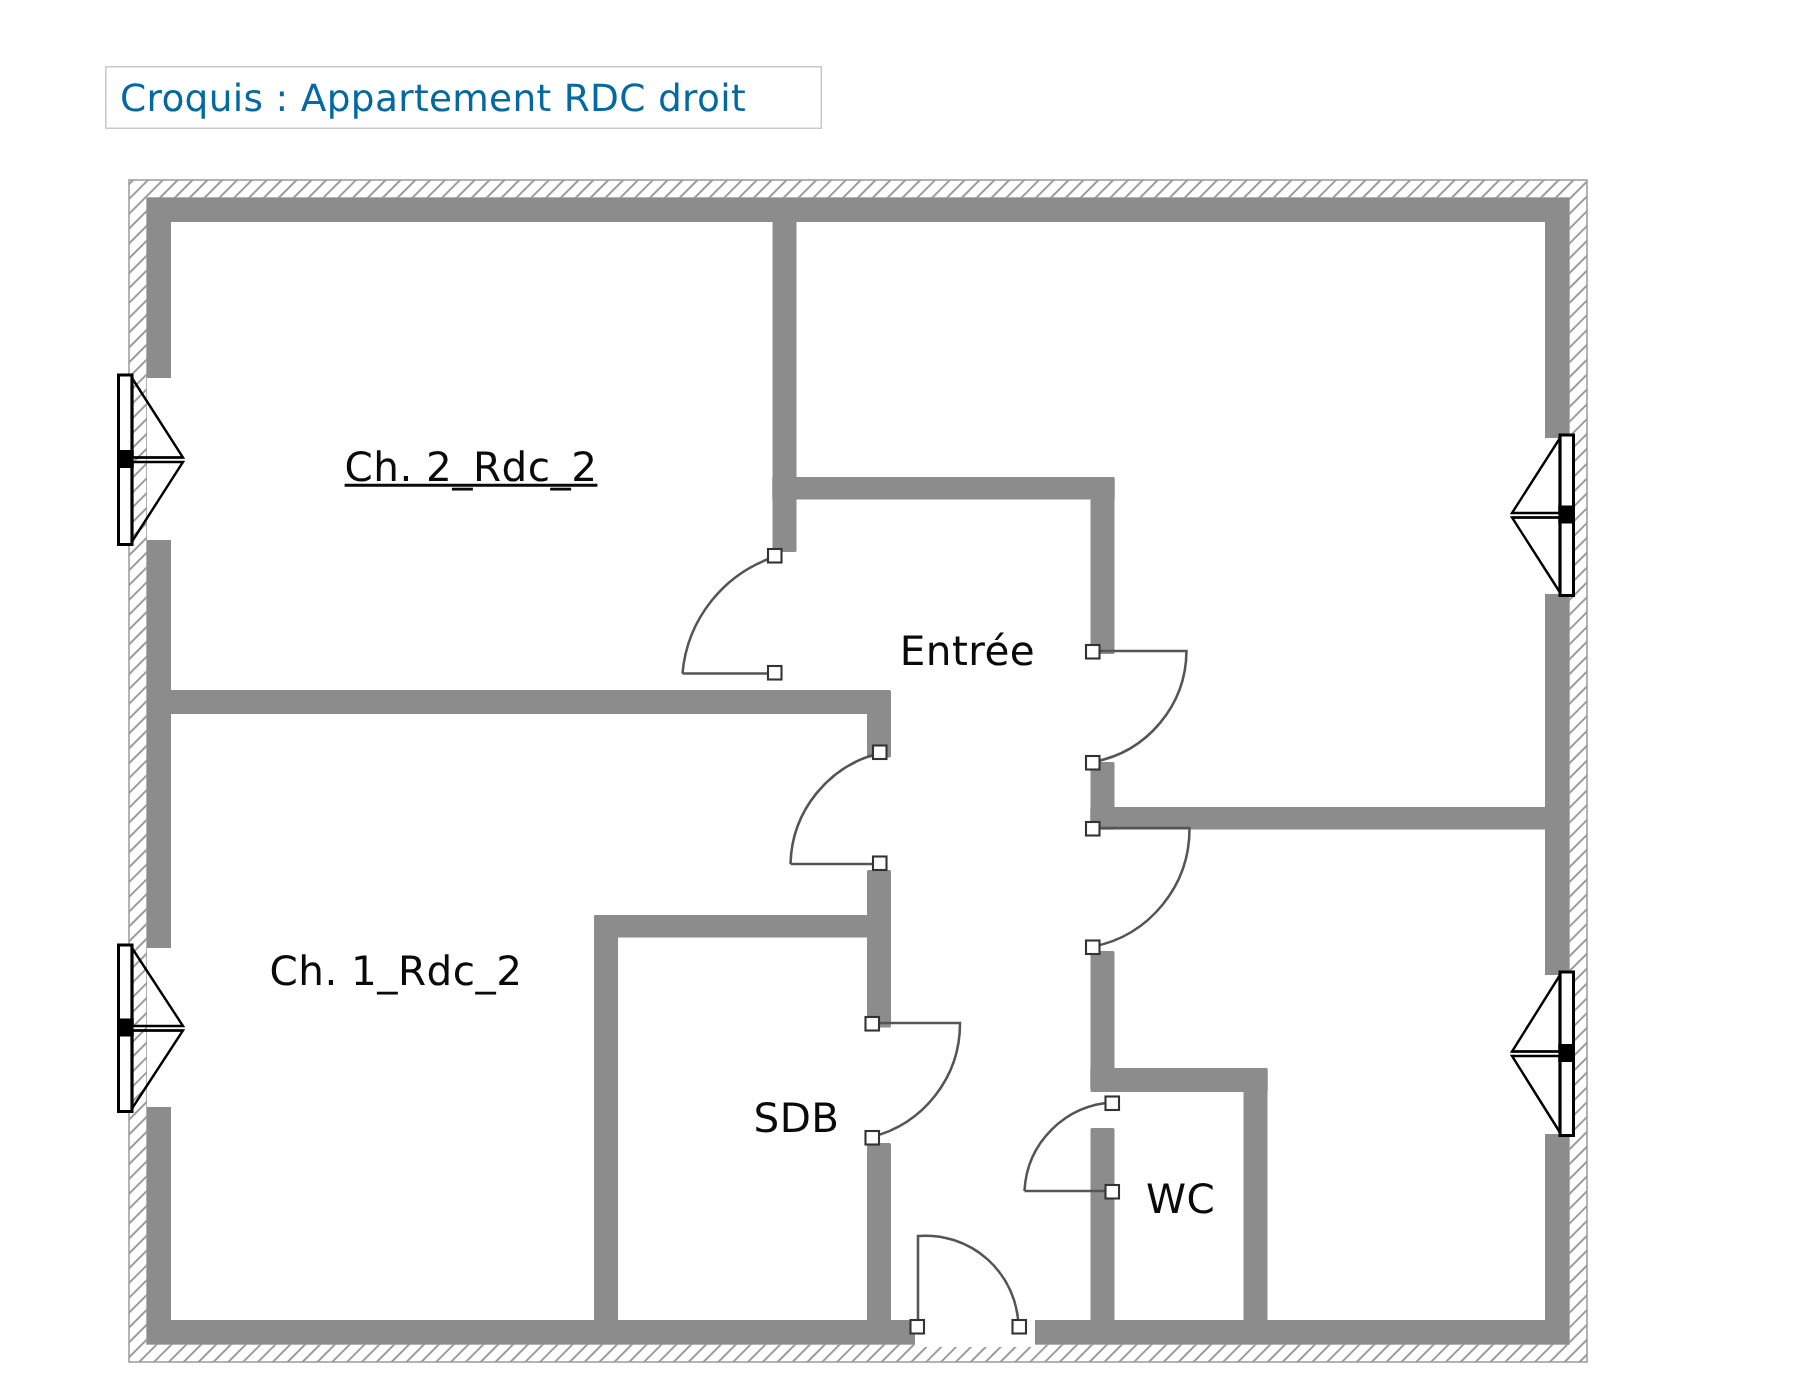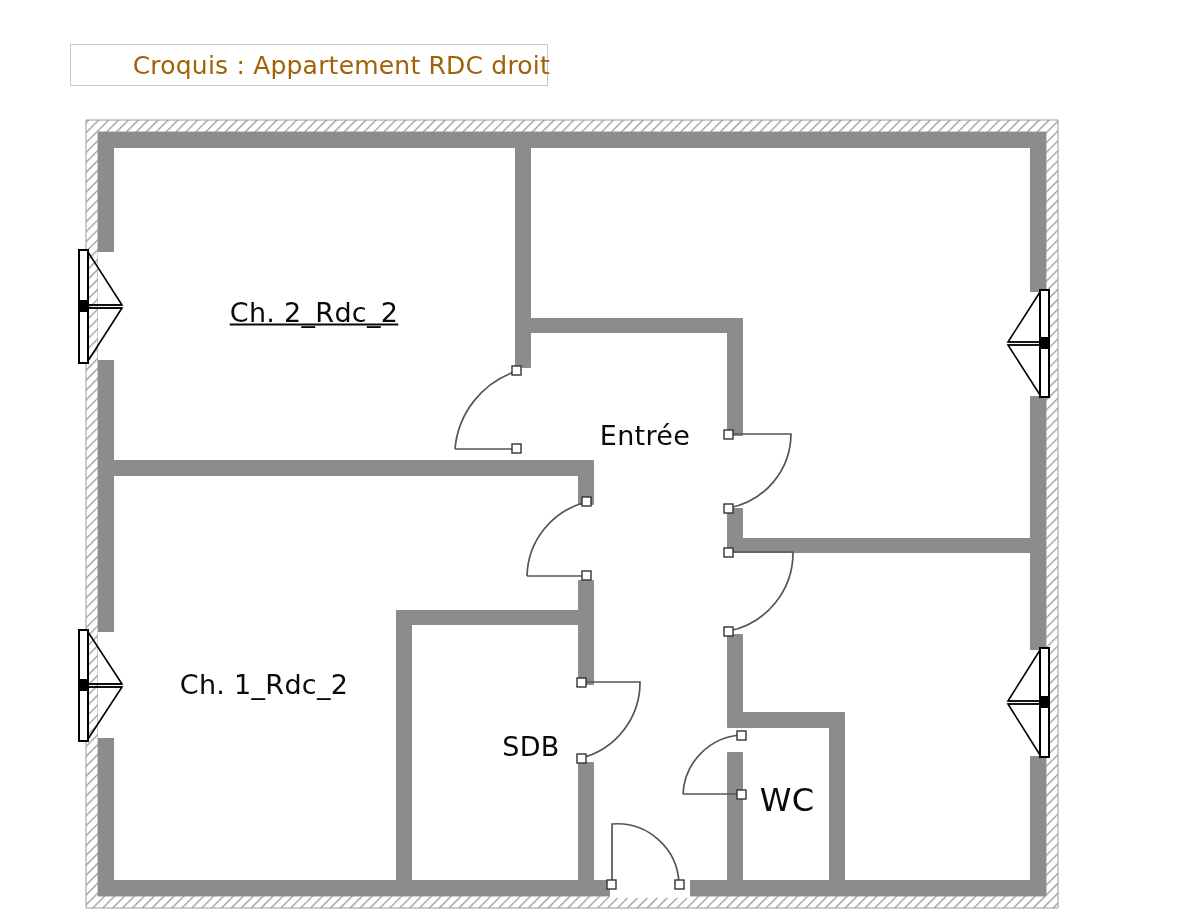--- a/index.html
+++ b/index.html
@@ -31,24 +31,23 @@
   }
   #title-text {
     position: absolute;
     left: 80px;
     top: 50px;
     width: 470px;
     height: 32px;
     line-height: 32px;
     font-family: "DejaVu Sans", sans-serif;
     font-size: 25px;
-    color: #a16207;
+    color: #0369a1;
     white-space: nowrap;
     letter-spacing: 0.2px;
-    text-align: right;
   }
   
   #plan {
     position: absolute;
     left: 0;
     top: 0;
     width: 1198px;
     height: 922px;
   }
   #plan svg {
@@ -59,24 +58,24 @@
     position: absolute;
     font-family: "DejaVu Sans", sans-serif;
     color: #0a0a0a;
     white-space: nowrap;
     transform: translate(-50%, -50%);
     letter-spacing: 0.3px;
   }
   #label-ch2  { left: 314px; top: 312px; font-size: 27px; text-decoration: underline; }
   #label-sejour { left: 843px; top: 294px; font-size: 27px; }
   #label-entree { left: 645px; top: 435px; font-size: 27px; }
-  #label-ch1  { left: 264px; top: 648px; font-size: 27px; margin-top: 36px; }
+  #label-ch1  { left: 264px; top: 648px; font-size: 27px; }
   #label-sdb  { left: 495px; top: 746px; font-size: 27px; margin-left: 36px; }
   #label-cuisine { left: 881px; top: 674px; font-size: 27px; }
-  #label-wc   { left: 787px; top: 800px; font-size: 32px; }
+  #label-wc   { left: 787px; top: 800px; font-size: 27px; }
 </style>
 </head>
 <body>
 
 <div id="page">
 
   <div id="title-box"></div>
   <div id="title-text">Croquis : Appartement RDC droit</div>
 
   <div id="plan">

